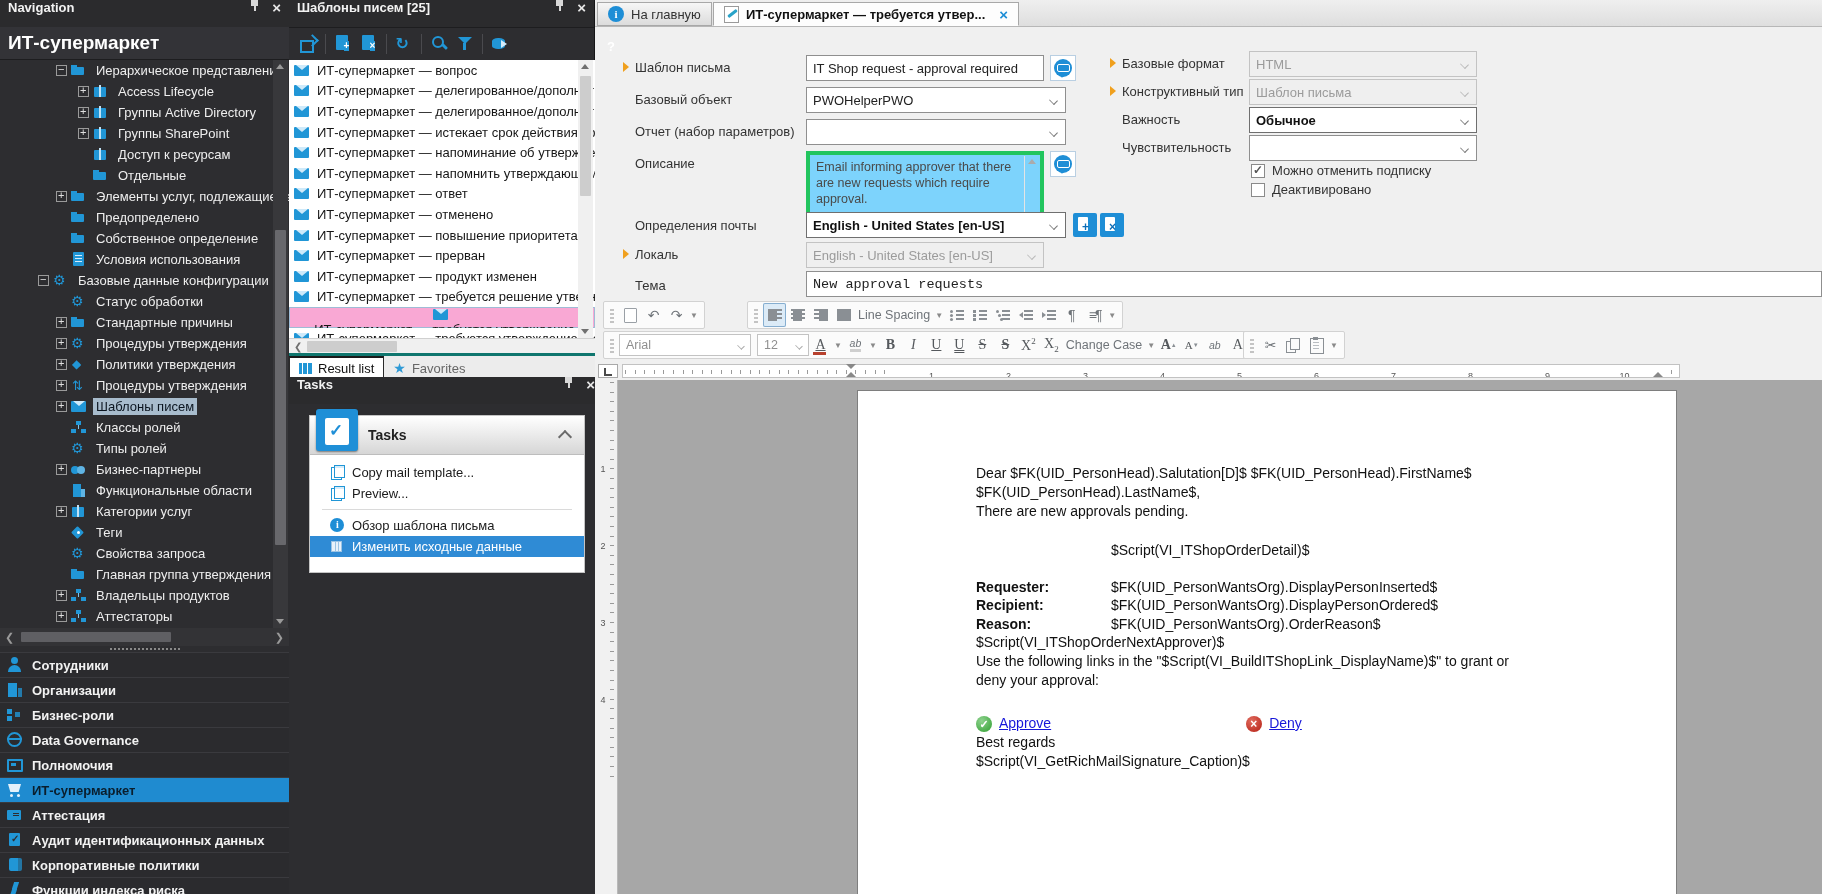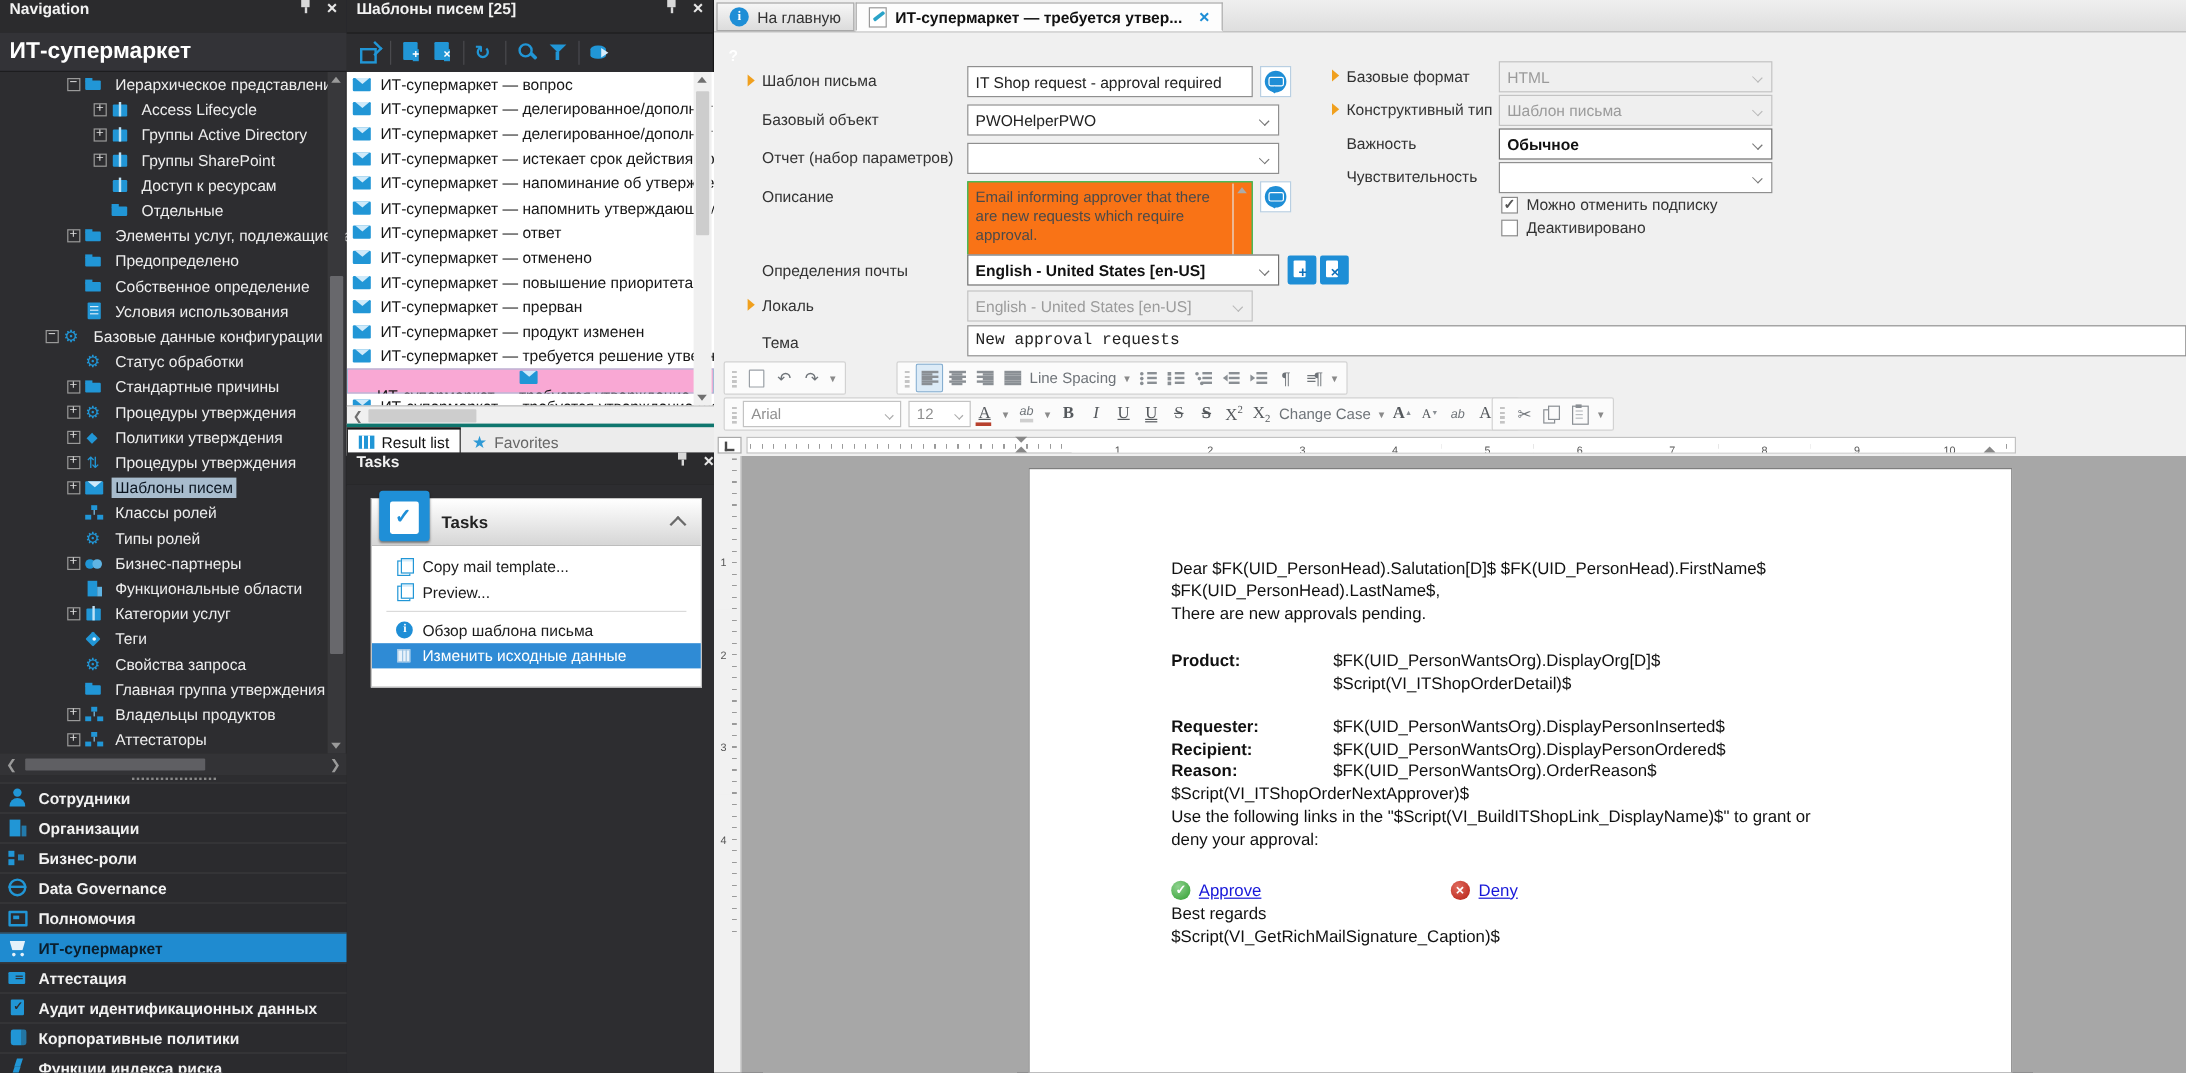--- a/index.html
+++ b/index.html
@@ -159,21 +159,21 @@
   .tin{position:absolute;background:#fff;border:1px solid #8f8f8f;height:26px;padding:0 6px;font-family:"Liberation Sans",sans-serif;
        font-size:13px;color:#222;box-sizing:border-box;outline:none;}
   .tin.mono{font-family:"Liberation Mono",monospace;font-size:13.5px;}
   .combo{position:absolute;background:#fff;border:1px solid #8f8f8f;height:26px;display:flex;align-items:center;
          padding:0 22px 0 6px;font-size:13px;color:#222;box-sizing:border-box;white-space:nowrap;overflow:hidden;}
   .combo::after{content:"";position:absolute;right:8px;top:9px;width:6px;height:6px;border-right:1.6px solid #777;
                 border-bottom:1.6px solid #777;transform:rotate(45deg) scaleY(.8);}
   .combo[data-disabled]{background:#efefef;border-color:#c3c3c3;color:#9b9b9b;}
   .combo[data-disabled]::after{border-color:#b9b9b9;}
   .combo[data-strong]{font-weight:bold;color:#111;border-color:#6f6f6f;}
-  .tarea{position:absolute;background:#f97316;border:1px solid #22c55e;padding:4px 20px 4px 6px;font-size:12.5px;color:#4a4a4a;
+  .tarea{position:absolute;background:#7dd3fc;border:4px solid #22c55e;padding:4px 20px 4px 6px;font-size:12.5px;color:#4a4a4a;
          line-height:16px;box-sizing:border-box;}
   .mini-sb{position:absolute;right:1px;top:1px;bottom:1px;width:15px;border-left:1px solid #e4e4e4;display:flex;
            flex-direction:column;justify-content:space-between;align-items:center;padding:3px 0;box-sizing:border-box;}
   .msa-up{width:0;height:0;border-left:4px solid transparent;border-right:4px solid transparent;border-bottom:5px solid #ababab;}
   .msa-dn{width:0;height:0;border-left:4px solid transparent;border-right:4px solid transparent;border-top:5px solid #ababab;}
   .btn-tr{position:absolute;width:26px;height:26px;background:#fff;border:1px solid #b9cfe2;display:flex;align-items:center;justify-content:center;box-sizing:border-box;}
   .ic-globechat{width:18px;height:18px;border-radius:50%;background:#1e8ed6;position:relative;}
   .ic-globechat::before{content:"";position:absolute;left:3px;top:5px;width:11px;height:6px;border:1.5px solid #fff;border-radius:2px;}
   .ic-globechat::after{content:"";position:absolute;left:6px;bottom:0;width:4px;height:4px;background:#1e8ed6;transform:rotate(45deg);}
   .bbtn{position:absolute;width:24px;height:24px;background:#1e8ed6;border-radius:2px;}
@@ -238,21 +238,21 @@
   #vruler::before{content:"";position:absolute;left:15px;top:2px;height:400px;width:4px;
                   background:repeating-linear-gradient(180deg,#9a9a9a 0 1px,transparent 1px 9.6px);}
   .vnum{display:block;height:77px;font-size:9px;color:#555;text-align:center;line-height:77px;position:relative;background:#f1f1f1;width:14px;margin-left:1px;}
   #canvas{position:absolute;left:23px;top:0;right:0;bottom:0;background:#a7a7a7;}
   #page{position:absolute;left:239px;top:10px;width:820px;height:560px;background:#ffffff;border:1px solid #7e7e7e;box-sizing:border-box;
         padding:73px 110px 0 118px;font-size:14px;line-height:19px;color:#111;}
   #page p{margin:0;width:535px;}
   .brow{display:flex;line-height:18.5px;}
   .brow .blab{width:135px;font-weight:bold;flex:none;}
   .mt18{margin-top:18px}.mt20{margin-top:20px}.mt16{margin-top:16px}.mt38{margin-top:38px}.mt14{margin-top:14px}
-  #linksrow{display:flex;align-items:center;margin-top:24px;}
+  #linksrow{display:flex;align-items:center;margin-top:24px;gap:37px;}
   .okic,.noic{position:relative;width:16px;height:16px;border-radius:50%;margin-right:7px;flex:none;}
   .okic{background:radial-gradient(circle at 35% 30%,#8ed28e,#2f9e2f);}
   .okic::after{content:"✓";position:absolute;left:3.5px;top:-1px;color:#fff;font-size:11px;font-weight:bold;}
   .noic{background:radial-gradient(circle at 35% 30%,#e06a5d,#b51f14);}
   .noic::after{content:"×";position:absolute;left:4px;top:-1px;color:#fff;font-size:12px;font-weight:bold;}
   #page a{color:#1616d9;text-decoration:underline;}
   #deny{margin-left:158px;display:flex;align-items:center;}
 </style>
 </head>
 <body>
@@ -880,24 +880,20 @@
           <span class="vnum">2</span>
           <span class="vnum">3</span>
           <span class="vnum">4</span>
         </div>
       <div id="canvas">
         <div id="page">
           <p>Dear $FK(UID_PersonHead).Salutation[D]$ $FK(UID_PersonHead).FirstName$ $FK(UID_PersonHead).LastName$,</p>
           <p class="mt18">There are new approvals pending.</p>
           <div class="mt20">
 
-              <div class="brow">
-                <span class="blab">Product:</span>
-                <span>$FK(UID_PersonWantsOrg).DisplayOrg[D]$</span>
-              </div>
 
               <div class="brow">
                 <span class="blab"></span>
                 <span>$Script(VI_ITShopOrderDetail)$</span>
               </div>
             </div>
           <div class="mt18">
 
               <div class="brow">
                 <span class="blab">Requester:</span>

